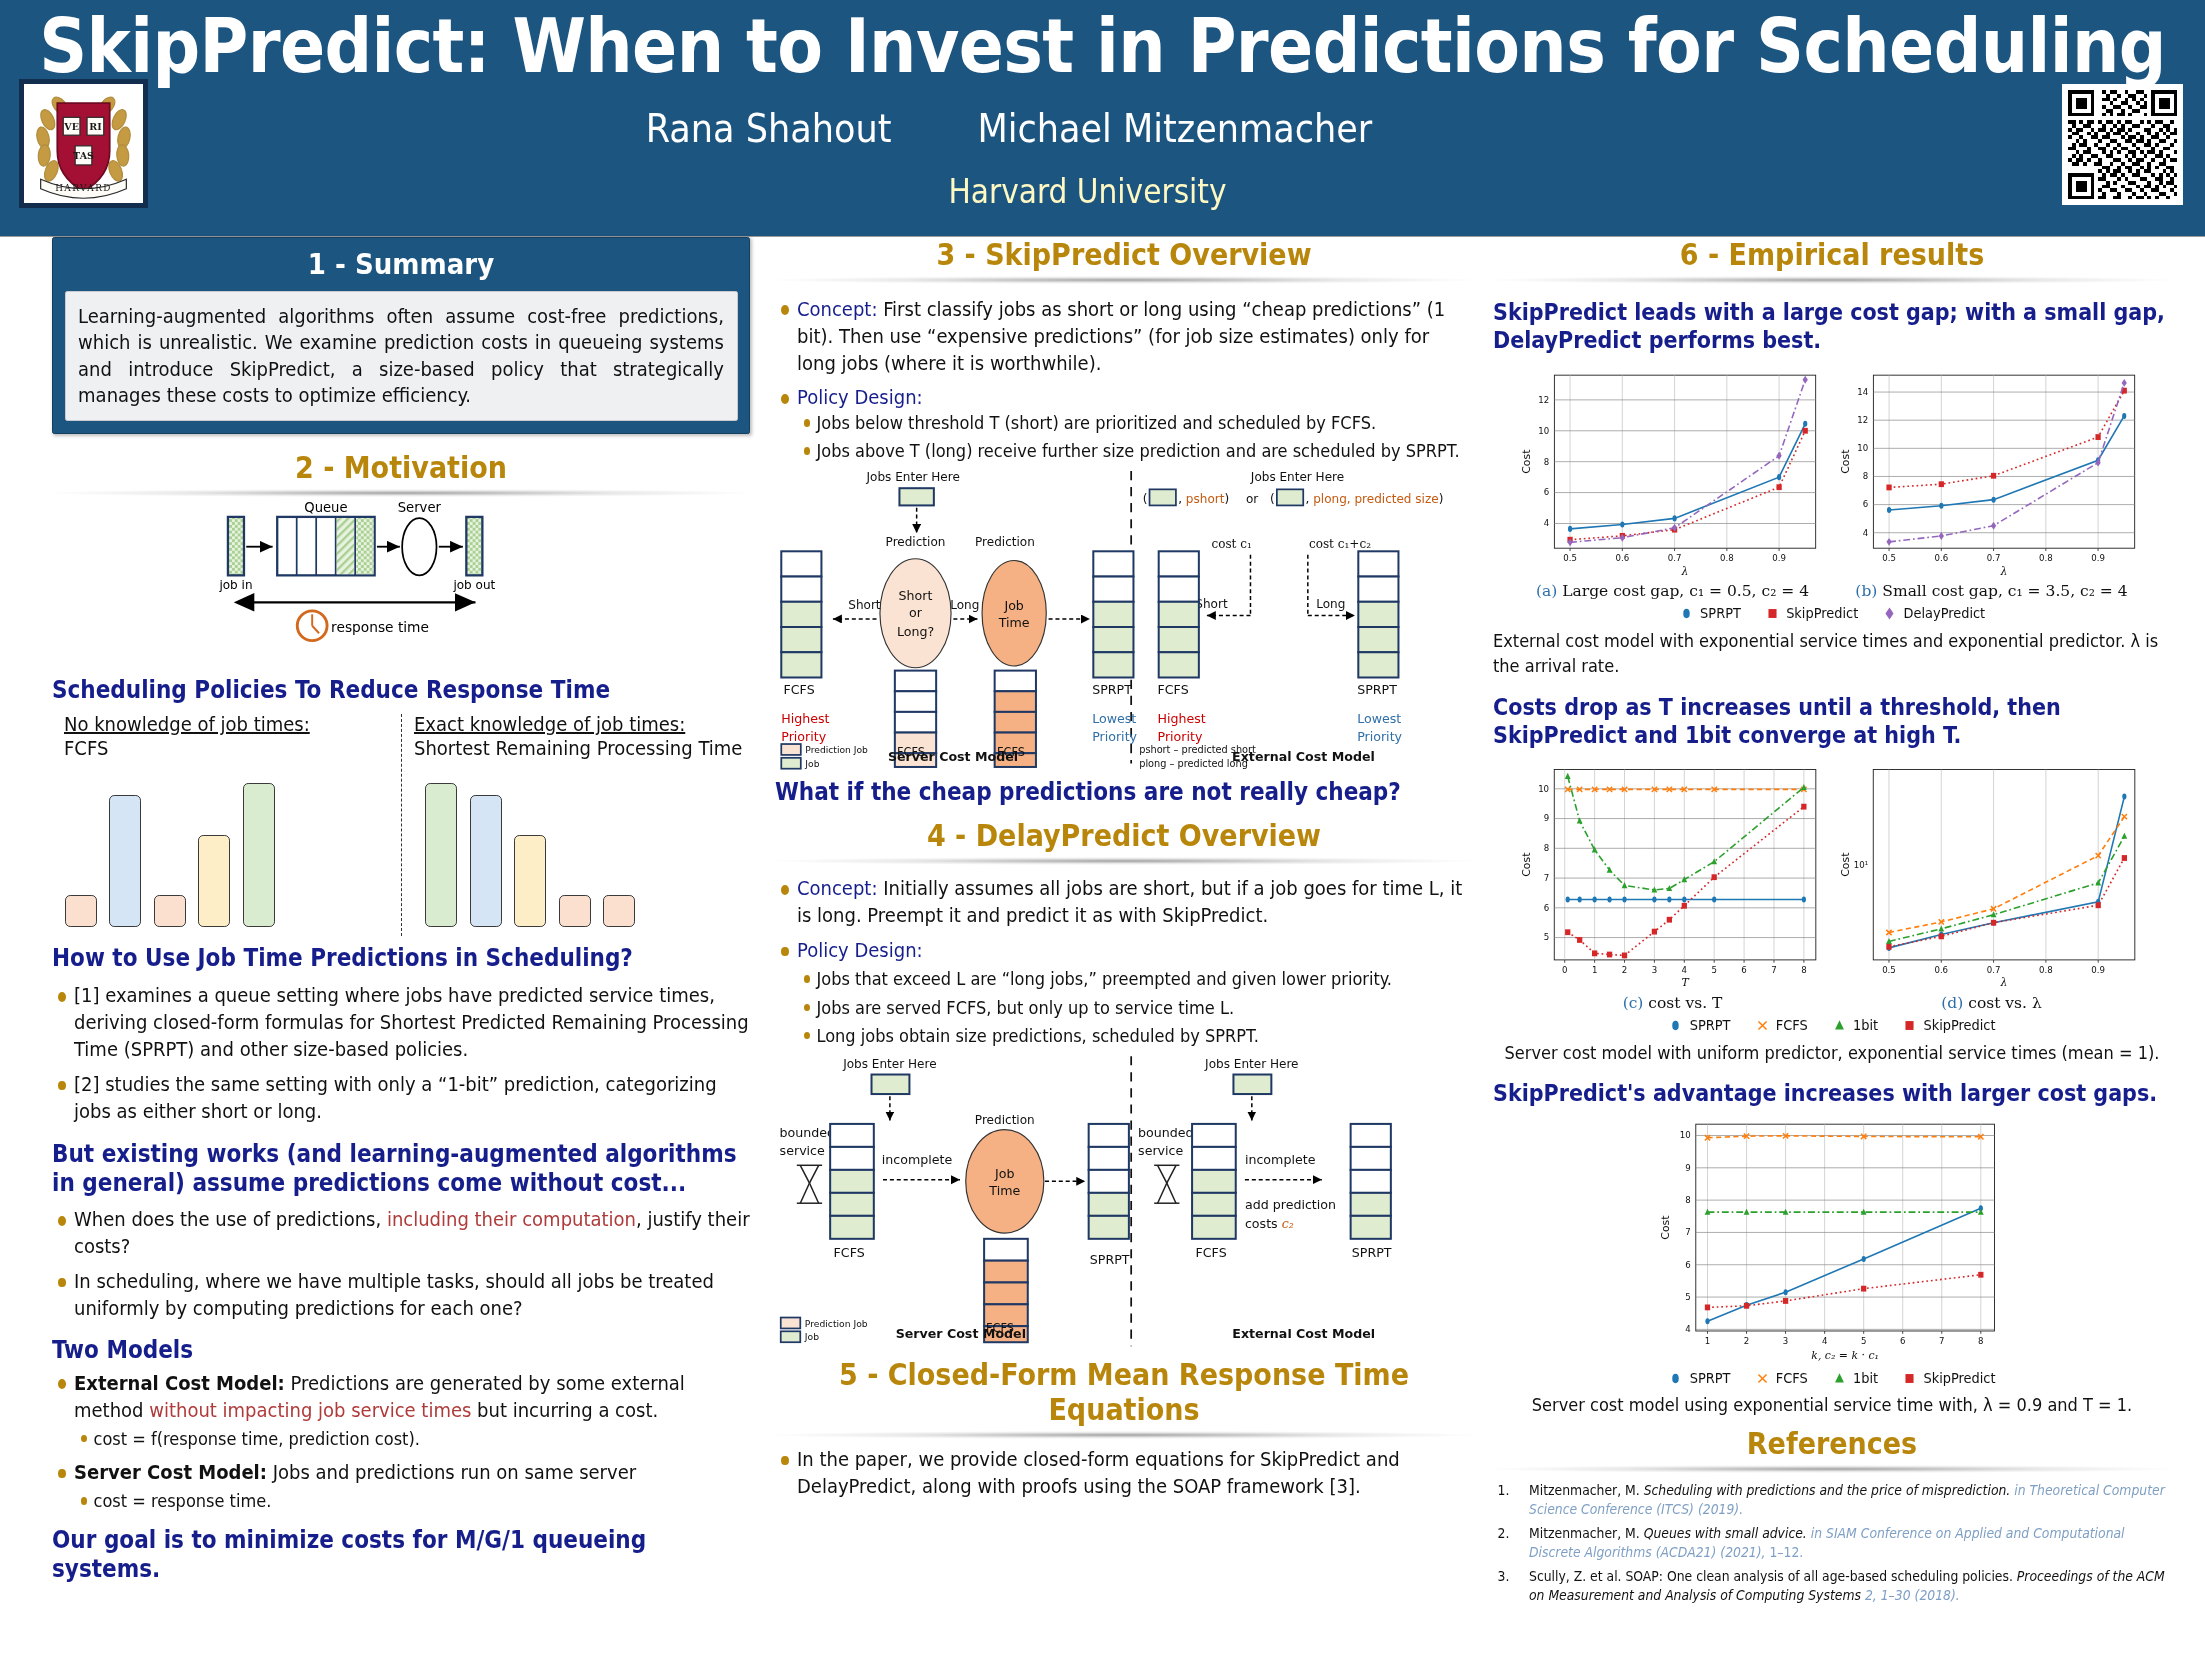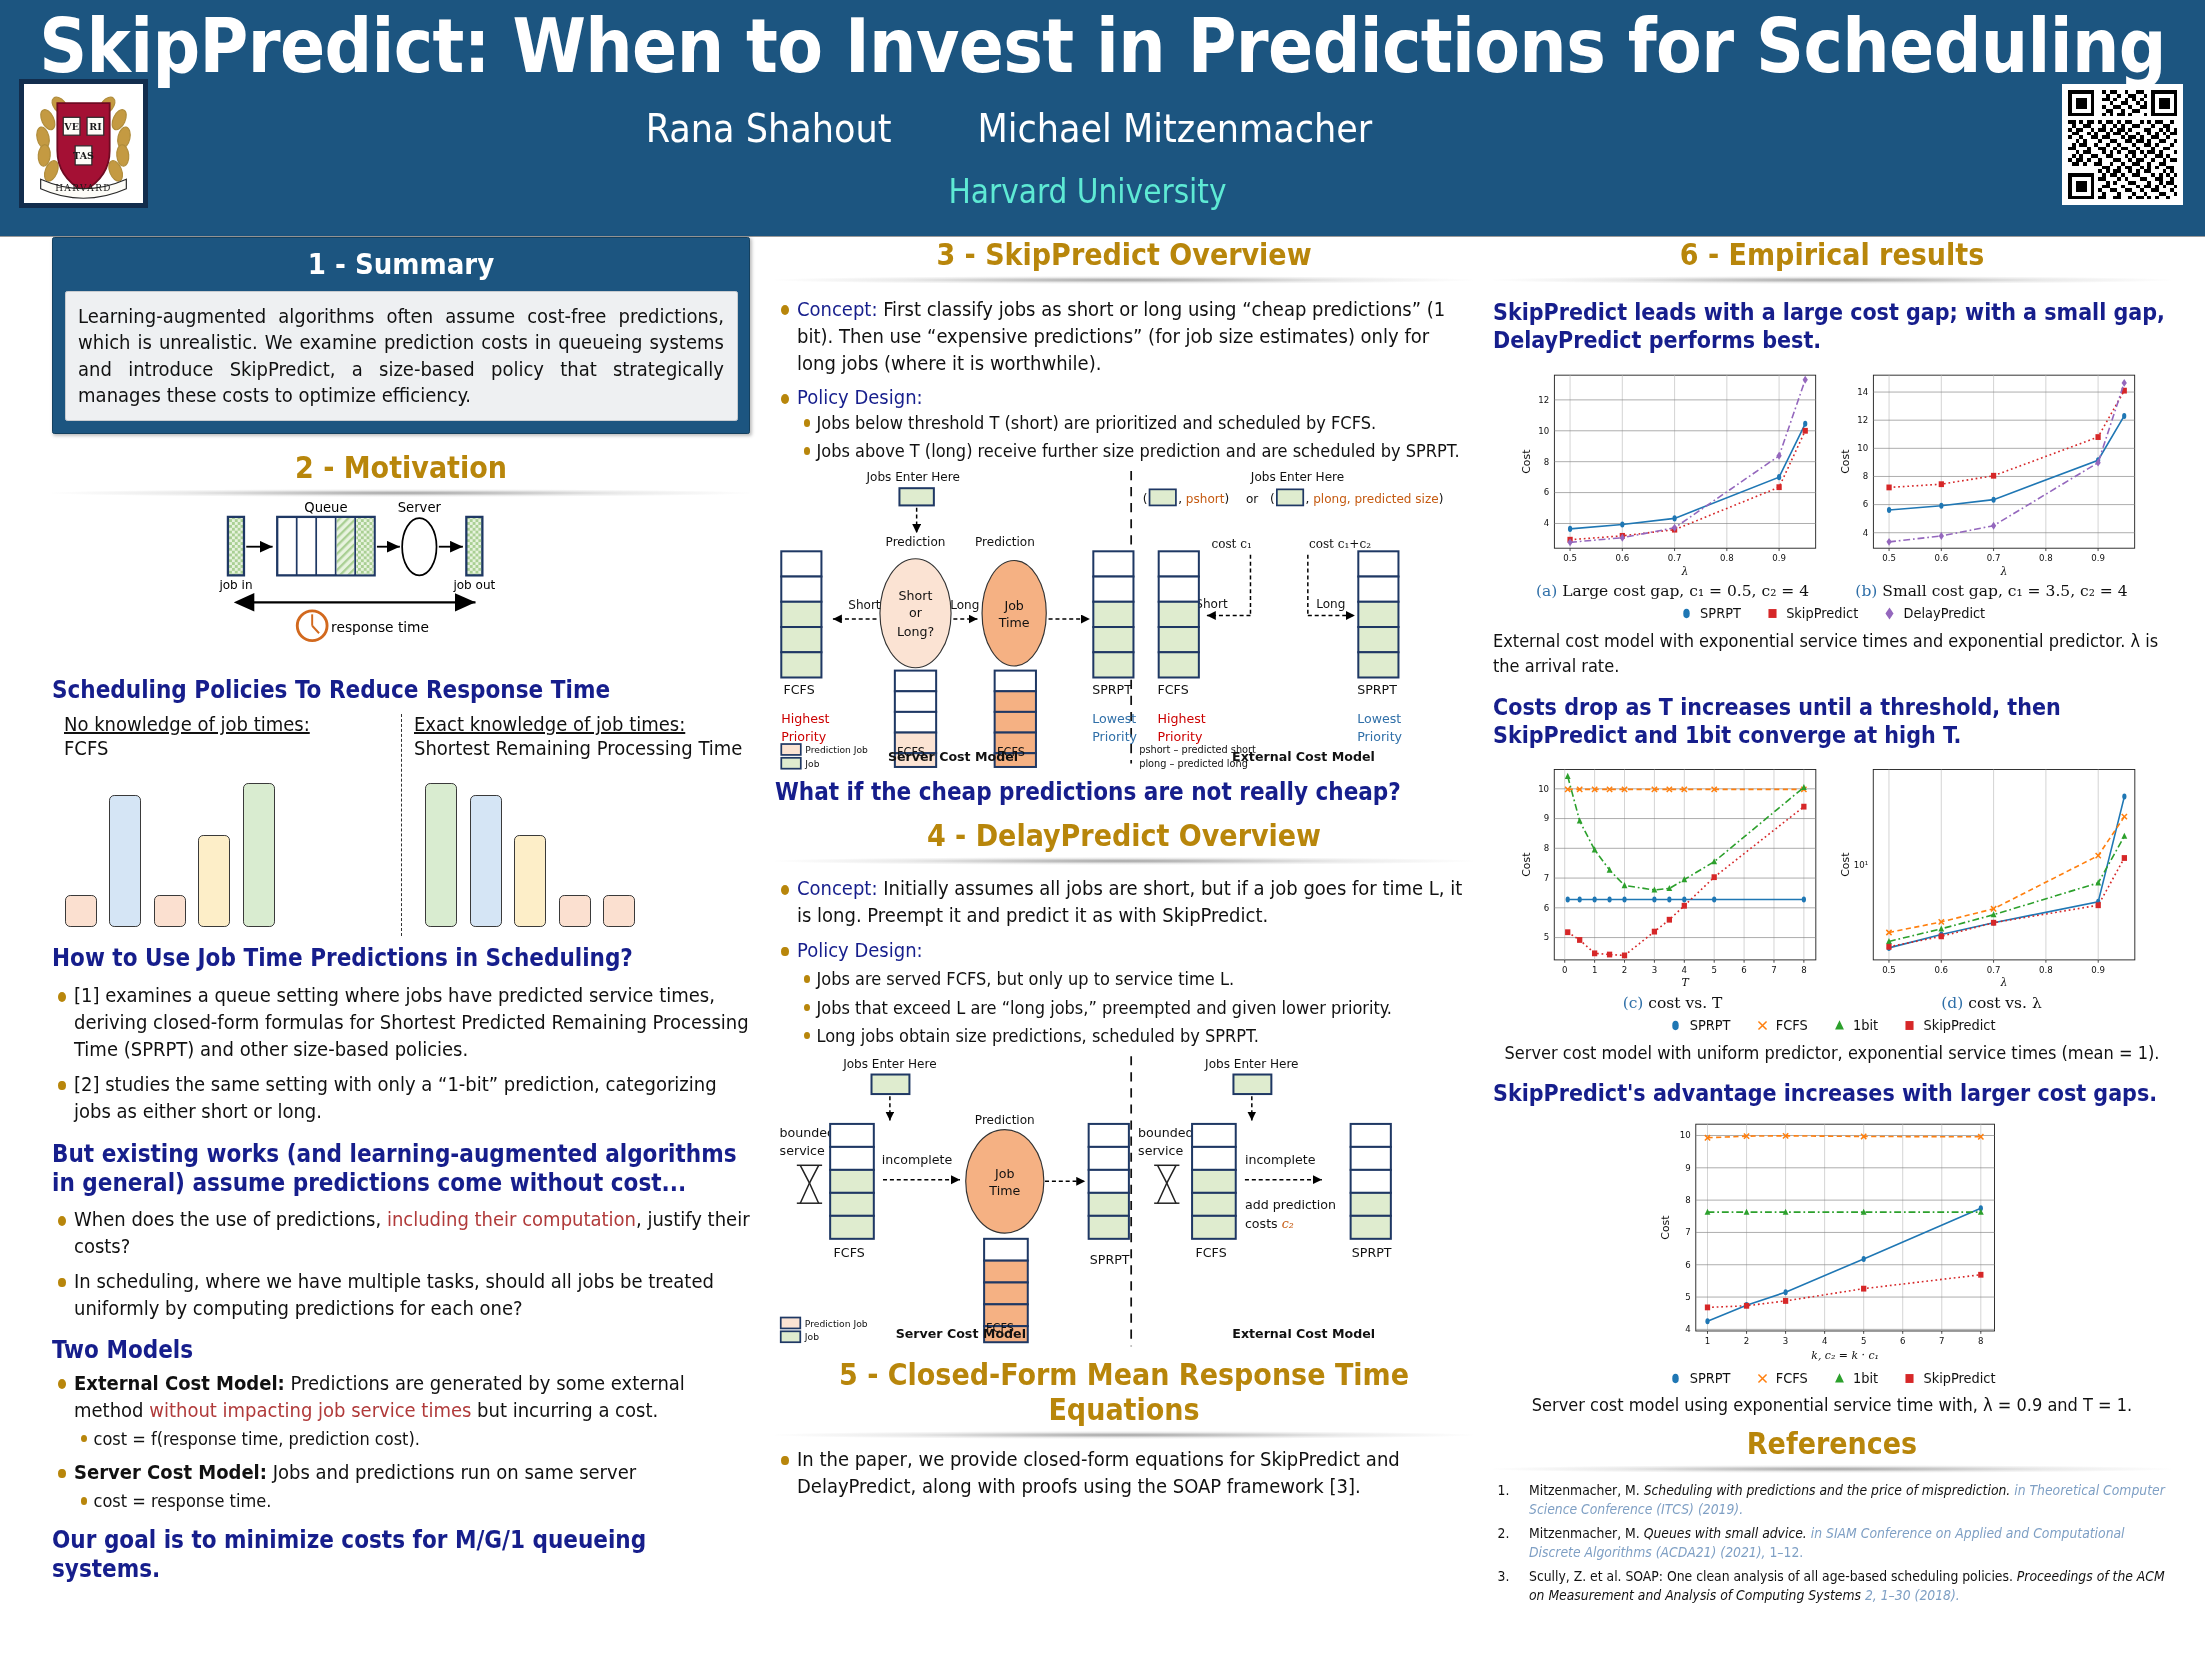--- a/index.html
+++ b/index.html
@@ -25,21 +25,21 @@
     white-space:nowrap;
   }
   .header-authors {
     position:absolute; top:106px; left:0; width:2018px;
     text-align:center; color:#fff; font-size:39px;
     letter-spacing:0px;
   }
   .header-authors .gap { display:inline-block; width:86px; }
   .header-affil {
     position:absolute; top:172px; left:0; width:2175px;
-    text-align:center; color:#5eead4; font-size:33px;
+    text-align:center; color:#fef9c3; font-size:33px;
   }
   .crest {
     position:absolute; left:19px; top:79px; width:129px; height:129px;
     background:#ffffff; border:5.2px solid #122d4d;
     display:flex; align-items:center; justify-content:center;
   }
   .crest svg { width:100%; height:100%; }
   .qr {
     position:absolute; right:22px; top:84px; width:121px; height:121px;
     background:#fff; padding:5.7px;
@@ -701,22 +701,22 @@
       <div class="sec-title">4 - DelayPredict Overview</div>
       <div class="sec-rule"></div>
 
       <ul class="bl" style="margin-top:10.3px">
         <li>
           <span class="lbl-blue">Concept:</span><span> Initially assumes all jobs are short, but if a job goes for time L, it is long. Preempt it and predict it as with SkipPredict.</span>
         </li>
         <li>
           <span class="lbl-blue">Policy Design:</span>
           <ul class="bl sub" style="margin-top:3.4px">
+            <li>Jobs that exceed L are “long jobs,” preempted and given lower priority.</li>
             <li>Jobs are served FCFS, but only up to service time L.</li>
-            <li>Jobs that exceed L are “long jobs,” preempted and given lower priority.</li>
             <li>Long jobs obtain size predictions, scheduled by SPRPT.</li>
           </ul>
         </li>
       </ul>
 
       <div class="diagram" style="margin-top:5.7px">
         <svg width="698" height="299" viewBox="0 0 1215 520">
           <g font-family="DejaVu Sans, sans-serif" fill="#111">
             <line x1="620" y1="0" x2="620" y2="505" stroke="#111" stroke-width="3" stroke-dasharray="16 12"></line>
 

